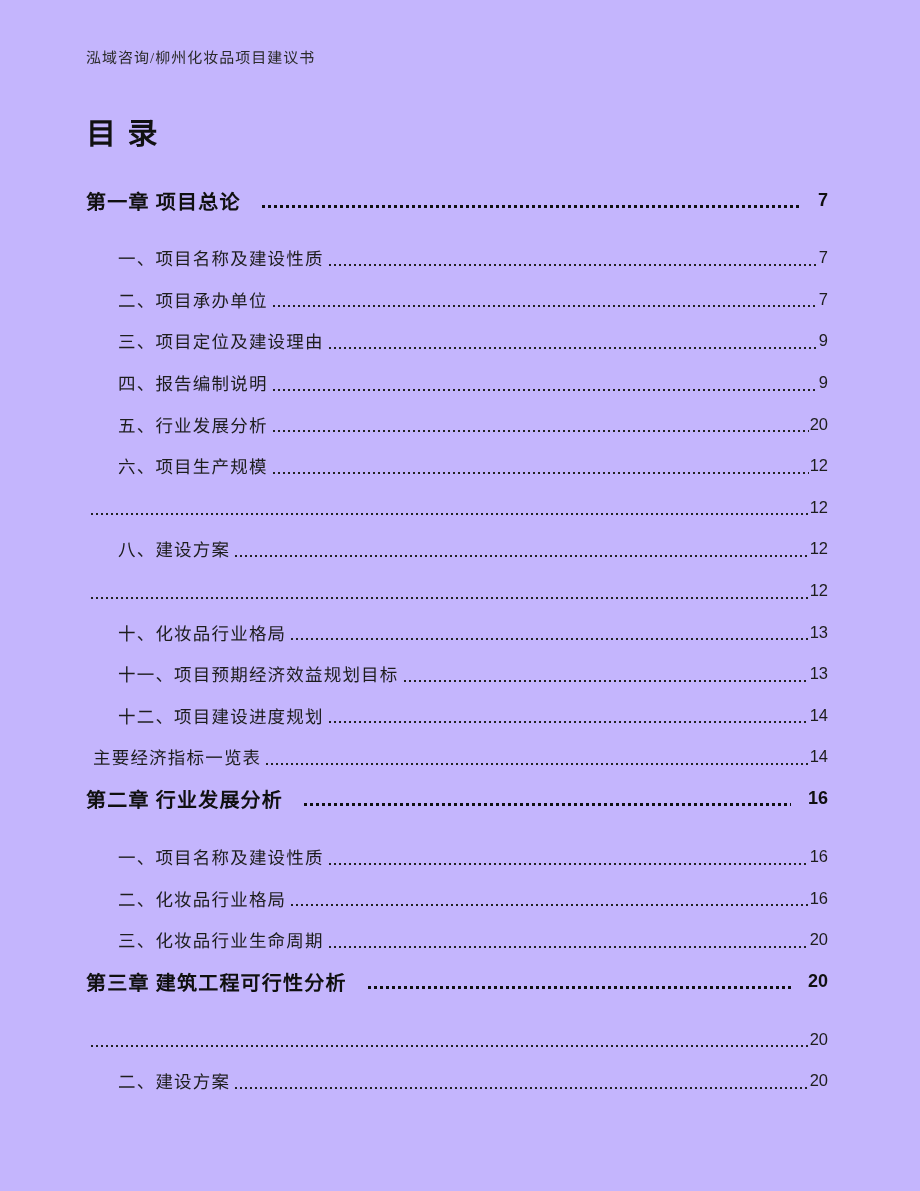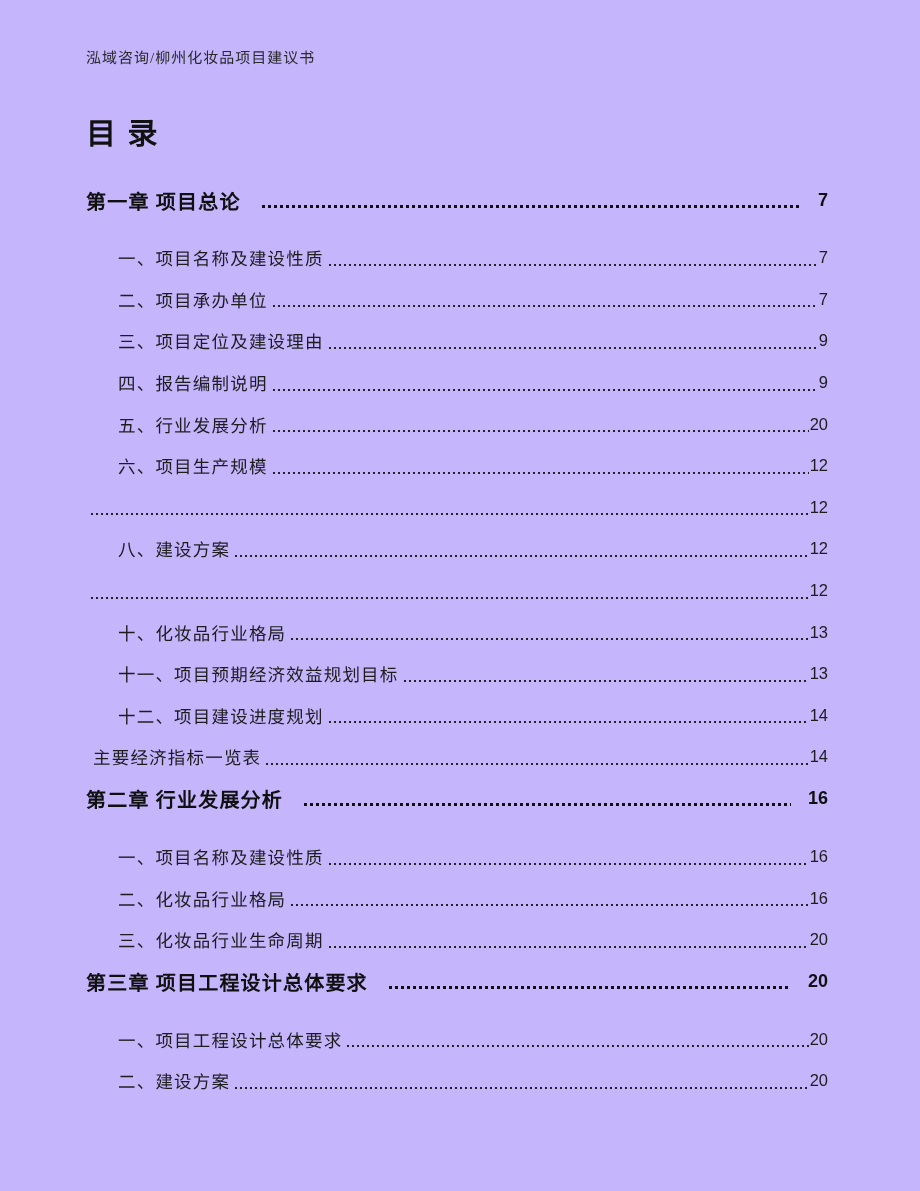--- a/index.html
+++ b/index.html
@@ -167,26 +167,25 @@
     <span class="label">二、化妆品行业格局</span>
     <span class="leader"></span>
     <span class="page-num">16</span>
   </div>
       <div class="toc-row item">
     <span class="label">三、化妆品行业生命周期</span>
     <span class="leader"></span>
     <span class="page-num">20</span>
   </div>
       <div class="toc-row chapter">
-    <span class="label">第三章 项目工程设计总体要求 </span>
+    <span class="label">第三章 建筑工程可行性分析 </span>
     <span class="leader"></span>
     <span class="page-num">20</span>
   </div>
       <div class="toc-row item">
-    <span class="label">一、项目工程设计总体要求</span>
     <span class="leader"></span>
     <span class="page-num">20</span>
   </div>
       <div class="toc-row item">
     <span class="label">二、建设方案</span>
     <span class="leader"></span>
     <span class="page-num">20</span>
   </div>
     </nav>
 </div>

